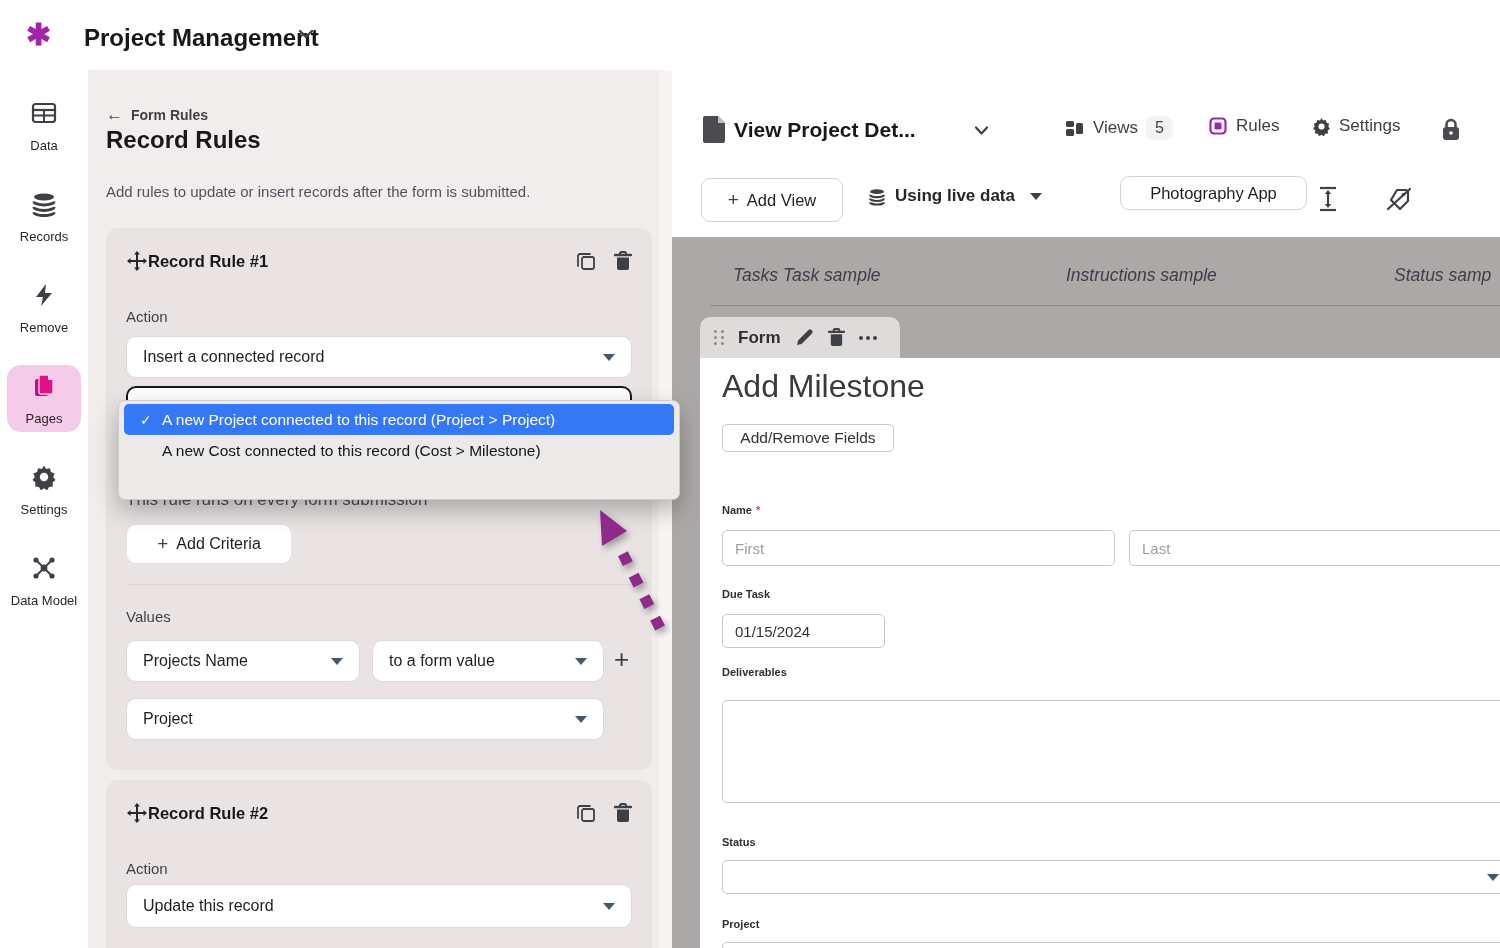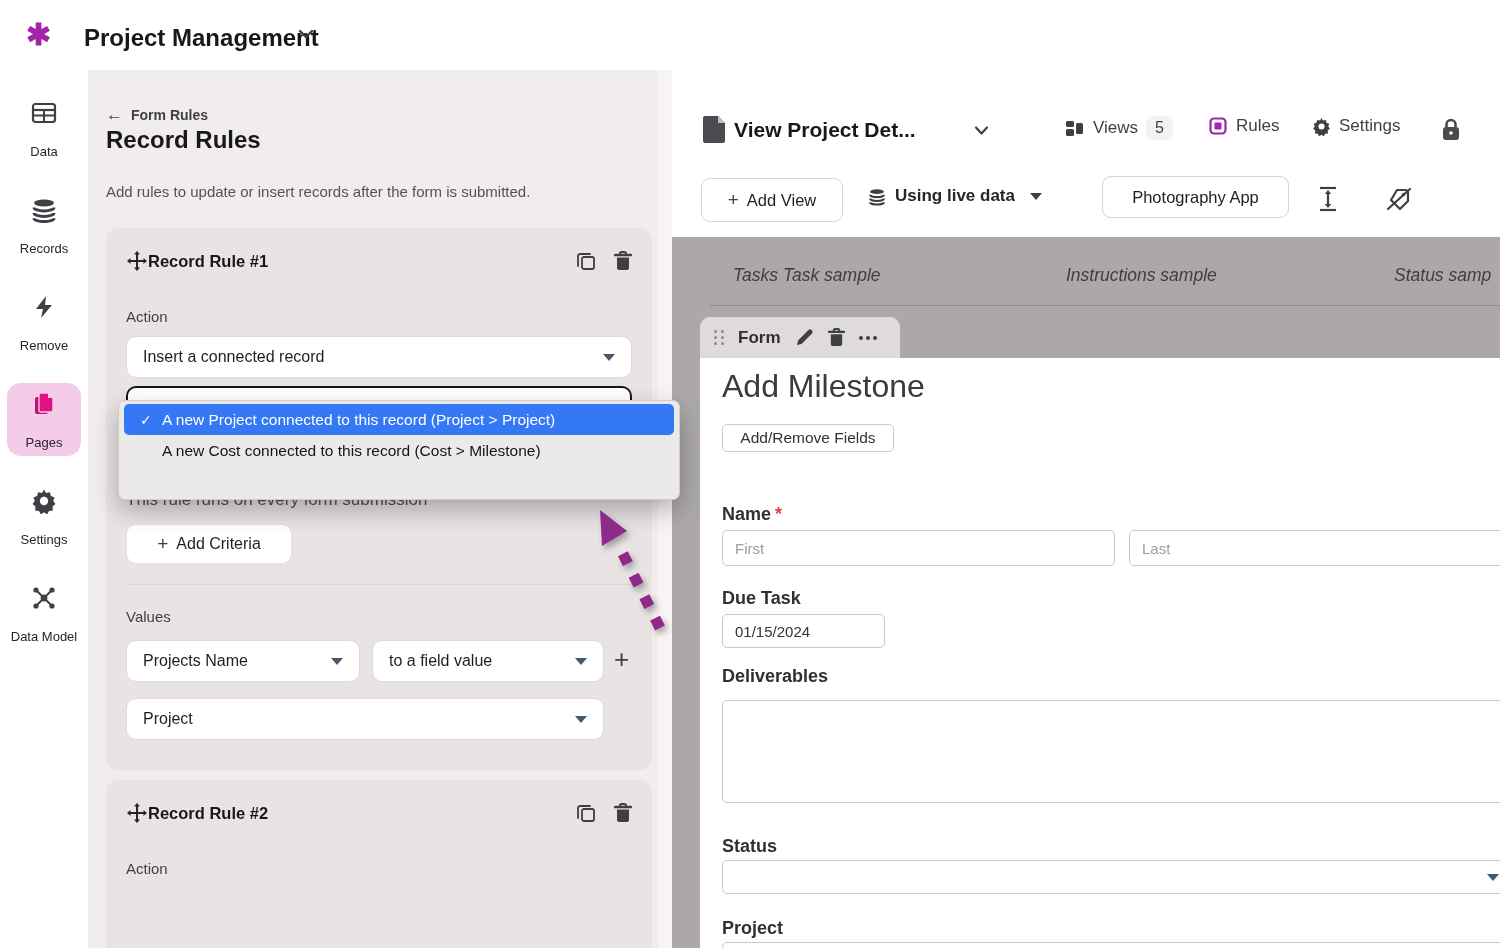--- a/index.html
+++ b/index.html
@@ -8,21 +8,21 @@
 
   
   .topbar { position:absolute; left:0; top:0; width:1500px; height:70px; background:#fff; z-index:30; }
   .logo { position:absolute; left:26px; top:19px; font-size:30px; font-weight:700; color:#A224A8; line-height:32px; }
   .app-title { position:absolute; left:84px; top:24px; font-size:24px; font-weight:700; color:#18181B; }
   .app-chevron { position:absolute; left:298px; top:28px; }
 
   
   .sidenav { position:absolute; left:0; top:70px; width:88px; height:878px; background:#fff; z-index:25;
     display:flex; flex-direction:column; align-items:center; padding-top:22px; gap:24px; }
-  .nav-item { display:flex; flex-direction:column; align-items:center; gap:18px; width:74px; padding:8px 0 6px; border-radius:14px; cursor:pointer; }
+  .nav-item { display:flex; flex-direction:column; align-items:center; gap:12px; width:74px; padding:8px 0 6px; border-radius:14px; cursor:pointer; }
   .nav-item .lbl { font-size:13px; color:#27272A; white-space:nowrap; }
   .nav-item.active { background:#F4CBE9; }
   .nav-item.active .lbl { color:#27272A; }
   .icon24 { width:26px; height:26px; display:block; }
 
   
   .panel { position:absolute; left:88px; top:70px; width:584px; height:878px; background:#F1EDEC; z-index:20; }
   .panel-track { position:absolute; right:0; top:0; width:14px; height:878px; background:#F7F4F3; }
   .back-link { position:absolute; left:18px; top:35px; display:flex; align-items:center; gap:8px;
     font-size:14px; font-weight:600; color:#3F3F46; cursor:pointer; }
@@ -81,21 +81,21 @@
   .dots6 i { background:#8F8B8B; border-radius:50%; }
   .ellipsis { display:flex; gap:3px; cursor:pointer; }
   .ellipsis i { width:4px; height:4px; border-radius:50%; background:#3F3F46; }
 
   .form-panel { position:absolute; left:28px; top:121px; width:800px; height:590px; background:#fff; overflow:hidden;
     font-family:"Liberation Sans", sans-serif; }
   .form-h1 { position:absolute; left:22px; top:10px; font-size:32px; font-weight:400; color:#3A3A3A; }
   .addremove { position:absolute; left:22px; top:66px; width:172px; height:28px; background:#fff;
     border:1px solid #CBCBCB; border-radius:5px; display:flex; align-items:center; justify-content:center;
     font-size:15.5px; color:#333; cursor:pointer; }
-  .f-label { position:absolute; font-size:18px; color:#2F2F35; font-weight:600; }
+  .f-label { position:absolute; font-size:11px; color:#2F2F35; font-weight:600; }
   .req { color:#E0443E; margin-left:4px; }
   .f-input { position:absolute; background:#fff; border:1px solid #C8C8C8; border-radius:5px; height:36px;
     padding:0 12px; font-size:15px; color:#333; font-family:"Liberation Sans", sans-serif; }
   .f-input::placeholder { color:#9AA0A6; }
   .f-textarea { position:absolute; left:22px; top:342px; width:790px; height:103px; background:#fff;
     border:1px solid #C8C8C8; border-radius:5px; resize:none; }
   .f-select { position:absolute; background:#fff; border:1px solid #C8C8C8; border-radius:5px; height:34px; cursor:pointer; }
   .f-select .caret2 { position:absolute; top:13px; width:0; height:0; border-left:6px solid transparent; border-right:6px solid transparent; border-top:7px solid #3F5A6E; }
 
   .arrow-annot { position:absolute; left:574px; top:492px; width:110px; height:150px; z-index:60; pointer-events:none;
@@ -217,21 +217,21 @@
     </div>
 
     <div class="divider" style="top:356px;"></div>
 
     <div class="field-label" style="position:absolute;left:20px;top:380px;">Values</div>
     <div class="sel" style="left:20px;top:412px;width:234px;height:42px;">
       <span>Projects Name</span>
       <span class="caret"></span>
     </div>
     <div class="sel" style="left:266px;top:412px;width:232px;height:42px;">
-      <span>to a field value</span>
+      <span>to a form value</span>
       <span class="caret"></span>
     </div>
     <div style="position:absolute;left:508px;top:416px;font-size:26px;color:#3F3F46;cursor:pointer;">+</div>
     <div class="sel" style="left:20px;top:470px;width:478px;height:42px;">
       <span>Project</span>
       <span class="caret"></span>
     </div>
   </div>
 
   <div class="rule-card card2">
@@ -248,20 +248,24 @@
             <path d="M14 3H4a2 2 0 0 0-2 2v10"></path>
           </svg>
         <svg width="18" height="20" viewBox="0 0 18 20">
             <path d="M1 4h16" stroke="#3F3F46" stroke-width="2.4" stroke-linecap="round"></path>
             <path d="M6 4V2.5A1.5 1.5 0 0 1 7.5 1h3A1.5 1.5 0 0 1 12 2.5V4" fill="none" stroke="#3F3F46" stroke-width="2"></path>
             <path d="M3 6.5h12V17a2 2 0 0 1-2 2H5a2 2 0 0 1-2-2z" fill="#3F3F46"></path>
           </svg>
       </span>
     </div>
     <div class="field-label" style="position:absolute;left:20px;top:80px;">Action</div>
+    <div class="sel" style="left:20px;top:104px;width:506px;height:44px;">
+      <span>Update this record</span>
+      <span class="caret"></span>
+    </div>
   </div>
 
   <div class="popup">
     <div class="opt selected">
       <span class="chk">✓</span>
       <span>A new Project connected to this record (Project &gt; Project)</span>
     </div>
     <div class="opt">
       <span class="chk"></span>
       <span>A new Cost connected to this record (Cost &gt; Milestone)</span>
@@ -317,21 +321,21 @@
   <div class="live-data">
     <svg width="18" height="19" viewBox="0 0 26 26">
         <ellipse cx="13" cy="6" rx="10" ry="3.4" fill="#3F3F46"></ellipse>
         <path d="M3 10.5c0 1.9 4.5 3.4 10 3.4s10-1.5 10-3.4" fill="none" stroke="#3F3F46" stroke-width="3"></path>
         <path d="M3 16c0 1.9 4.5 3.4 10 3.4S23 17.9 23 16" fill="none" stroke="#3F3F46" stroke-width="3"></path>
         <path d="M3 21.2c0 1.9 4.5 3.4 10 3.4s10-1.5 10-3.4" fill="none" stroke="#3F3F46" stroke-width="3"></path>
       </svg>
     <span>Using live data</span>
     <span class="live-caret"></span>
   </div>
-  <div class="btn-outline" style="left:430px;top:106px;width:187px;height:42px;">
+  <div class="btn-outline" style="left:448px;top:106px;width:187px;height:34px;">
     <span>Photography App</span>
   </div>
   <svg width="22" height="26" viewBox="0 0 22 26" style="position:absolute;left:645px;top:116px;">
       <line x1="3" y1="2" x2="19" y2="2" stroke="#3F3F46" stroke-width="2.2"></line>
       <line x1="3" y1="24" x2="19" y2="24" stroke="#3F3F46" stroke-width="2.2"></line>
       <line x1="11" y1="7" x2="11" y2="19" stroke="#3F3F46" stroke-width="2.2"></line>
       <path d="M11 4l3.2 4H7.8zM11 22l3.2-4H7.8z" fill="#3F3F46"></path>
     </svg>
   <svg width="28" height="26" viewBox="0 0 28 26" style="position:absolute;left:713px;top:116px;">
       <path d="M12 4h8a3 3 0 0 1 3 3v8l-8 8-9-9z" fill="none" stroke="#3F3F46" stroke-width="2.2" stroke-linejoin="round"></path>

